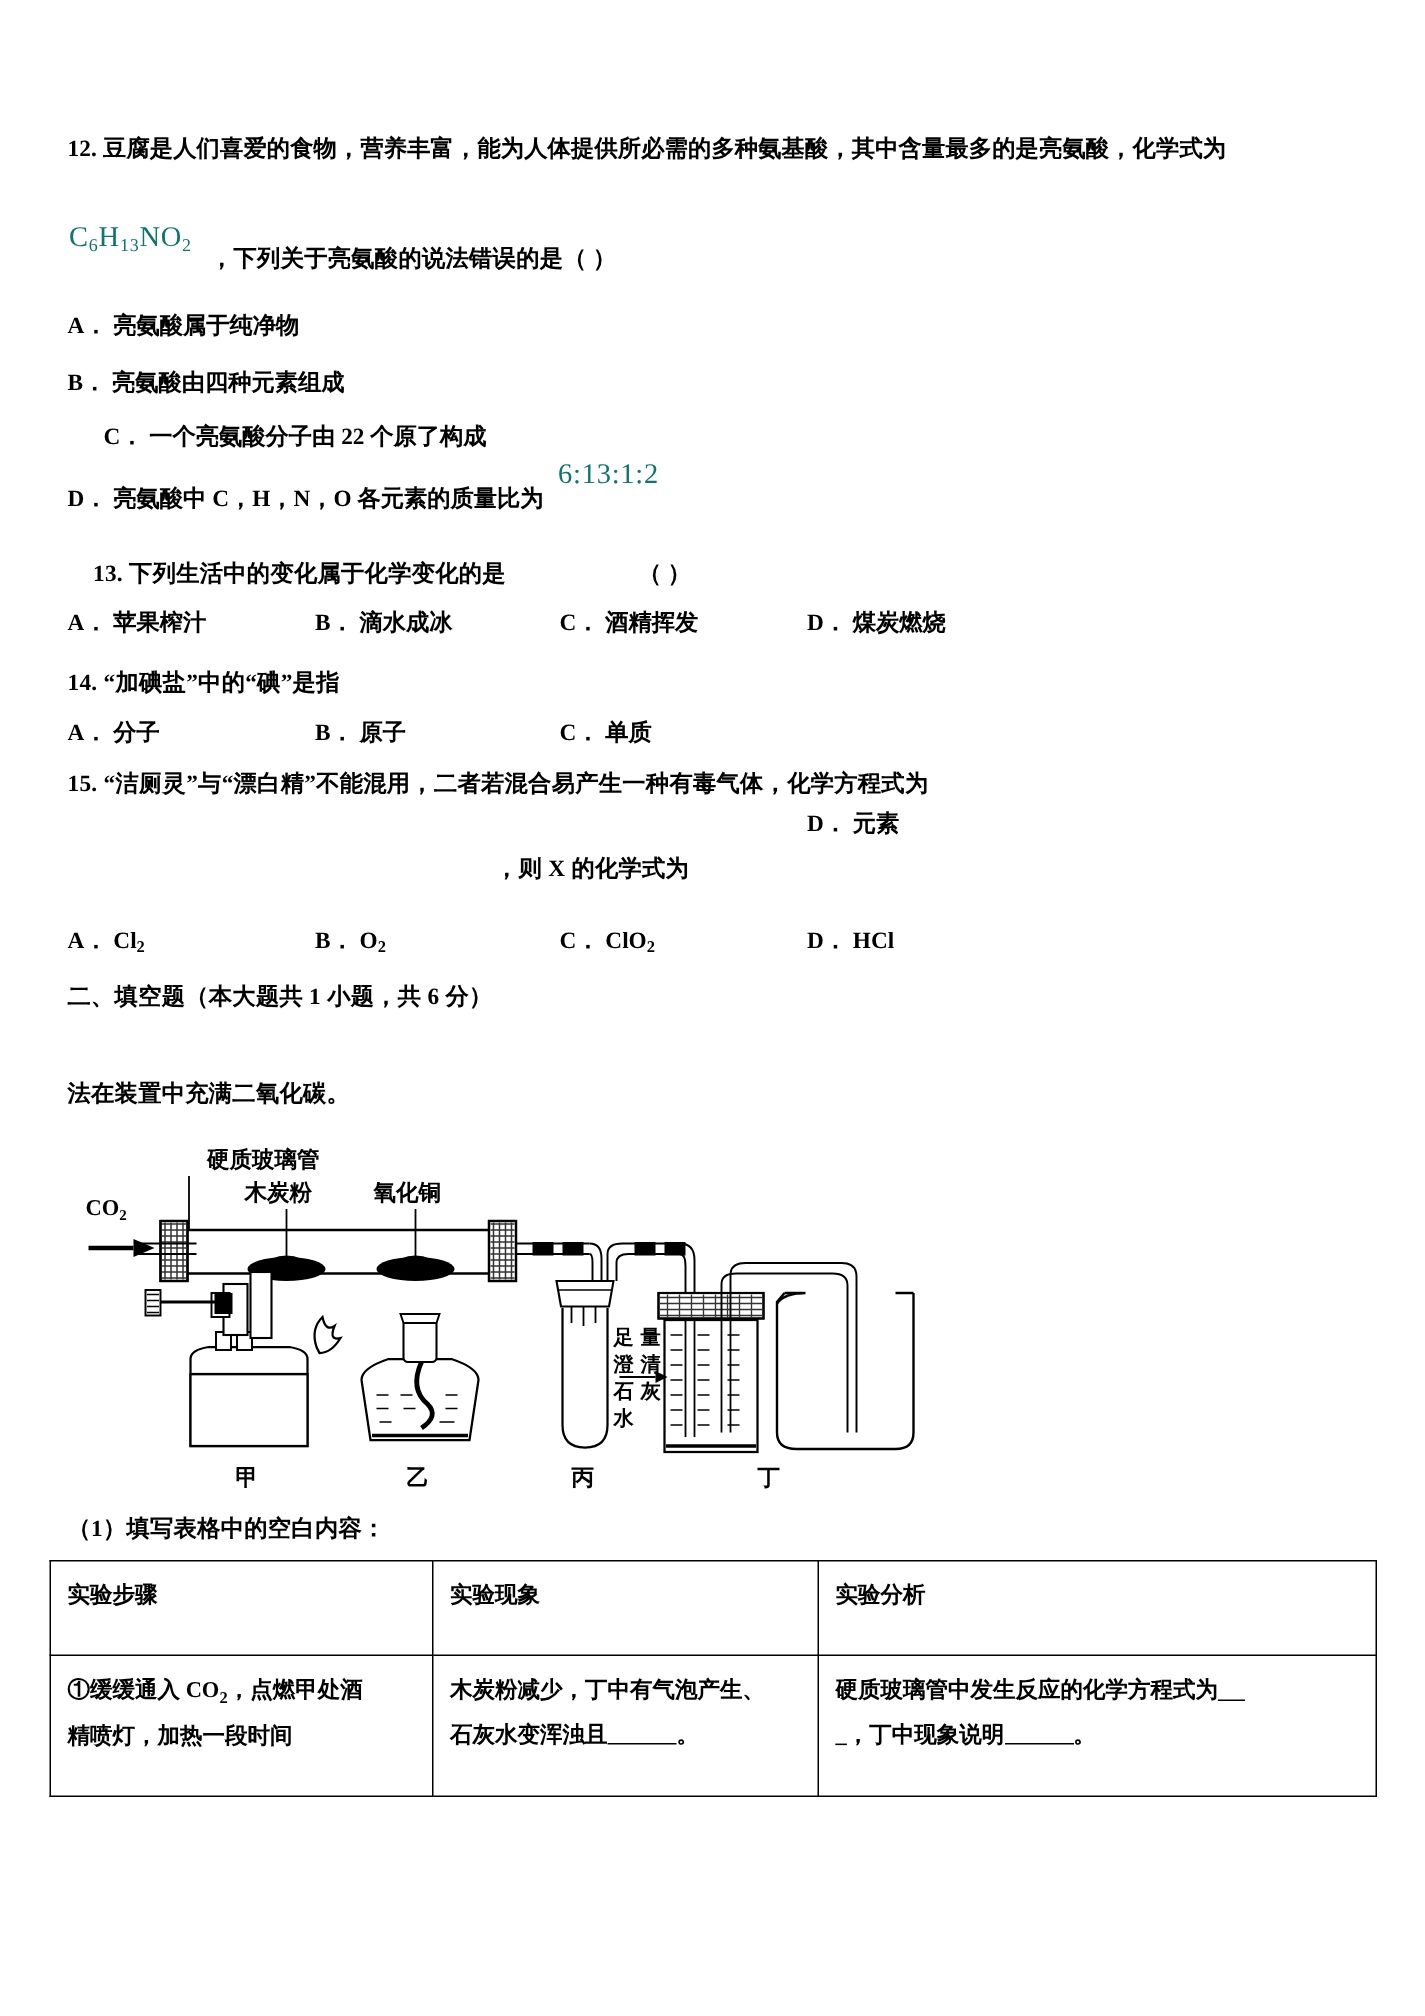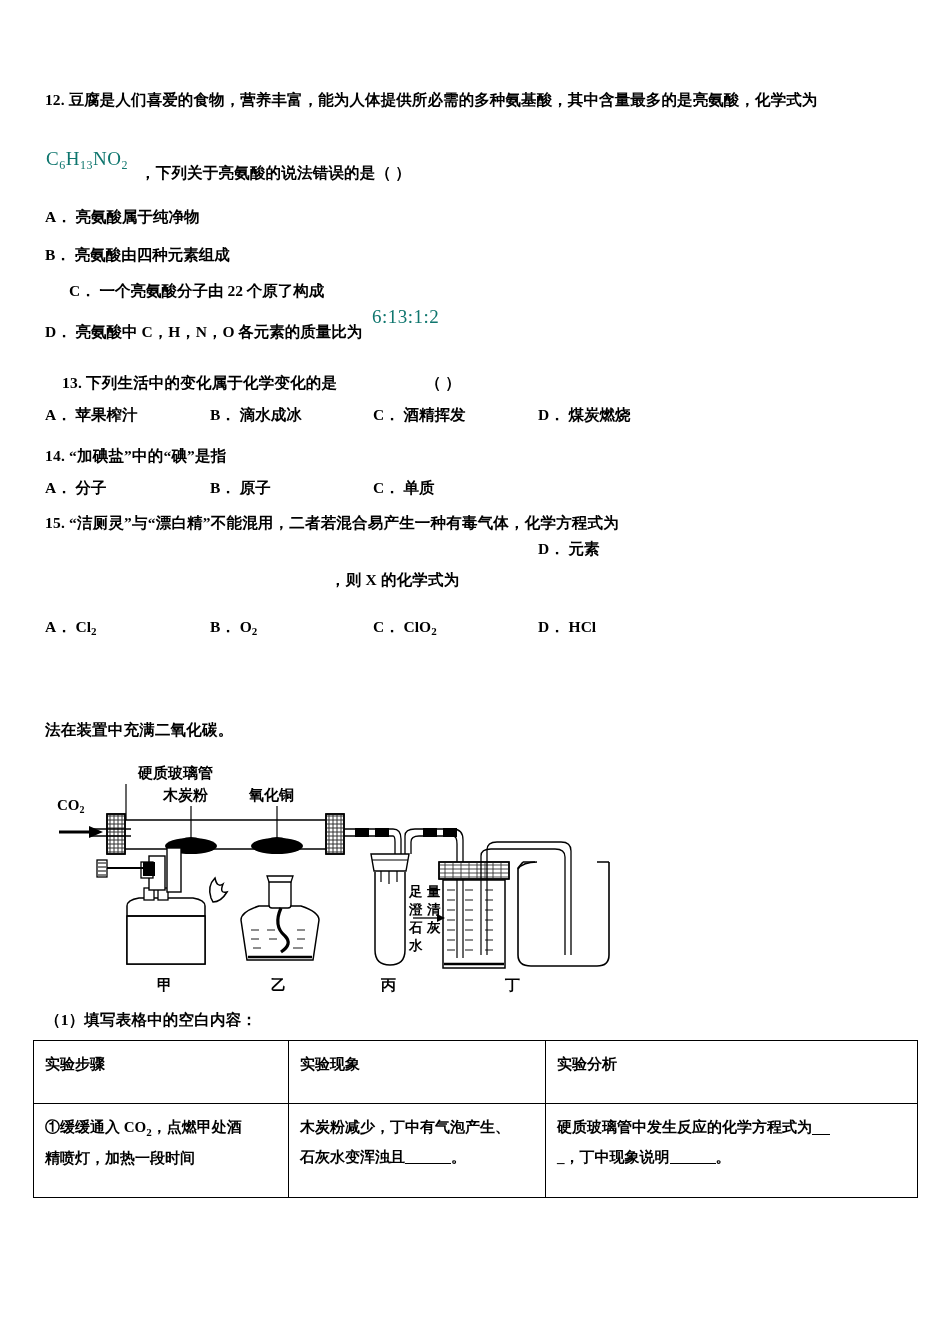--- a/index.html
+++ b/index.html
@@ -215,20 +215,23 @@
   </div>
   <div class="opt" style="left:373px; top:617px;">
     <span>C．</span>
     <span>ClO<span class="sub">2</span></span>
   </div>
   <div class="opt" style="left:538px; top:617px;">
     <span>D．</span>
     <span>HCl</span>
   </div>
 
+  <div class="q-line" style="left:45px; top:653px;">
+    <span>二、填空题（本大题共 1 小题，共 6 分）</span>
+  </div>
 
   <div class="q-line" style="left:45px; top:718px;">
     <span>法在装置中充满二氧化碳。</span>
   </div>
 
   <div class="fig">
     <svg width="580" height="245" viewBox="0 0 580 245" xmlns="http://www.w3.org/2000/svg">
       <g fill="none" stroke="#000" stroke-width="1.6">
 
         <text class="co2-lbl" x="12" y="60" stroke="none" fill="#000">CO<tspan font-size="10" dy="3">2</tspan></text>

